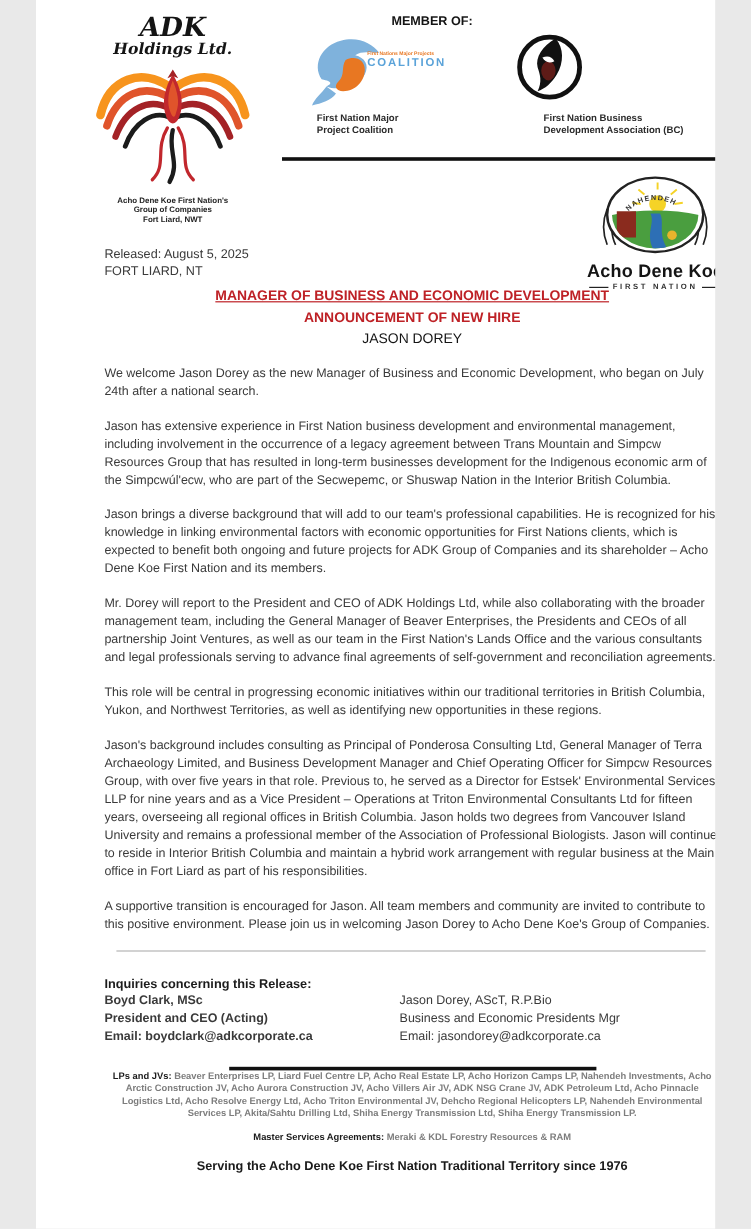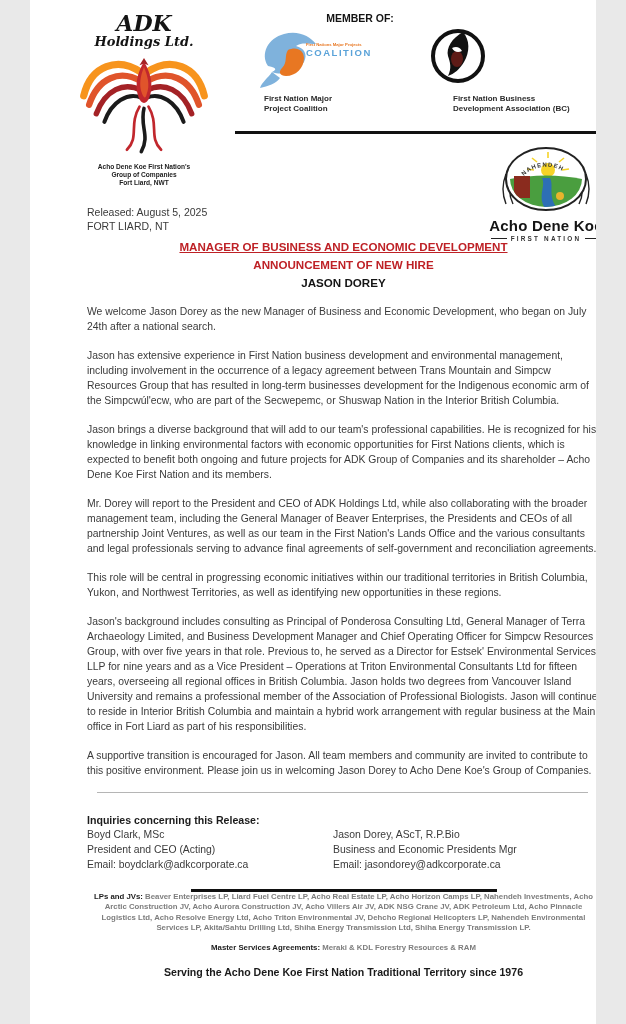--- a/index.html
+++ b/index.html
@@ -32,27 +32,27 @@
   .adkfn-name{font-size:15px;font-weight:900;color:#141414;letter-spacing:.2px;margin-top:1px;}
   .adkfn-sub{display:flex;align-items:center;justify-content:center;gap:4px;margin-top:1px;}
   .adkfn-sub .dash{width:16px;height:1.6px;background:#222;}
   .adkfn-sub .subtxt{font-size:6.4px;font-weight:bold;letter-spacing:2.2px;color:#333;}
   
   .col{position:absolute;left:57px;top:205px;width:513px;}
   .release-meta{font-size:10.5px;line-height:14px;color:#3a3a3a;}
   .headings{text-align:center;margin-top:5px;}
   .h-red{color:#be2126;font-weight:bold;font-size:11.6px;line-height:18px;}
   .h-red.u{text-decoration:underline;}
-  .h-black{color:#141414;font-weight:bold;font-size:11.6px;line-height:18px;}
+  .h-black{color:#141414;font-weight:normal;font-size:11.6px;line-height:18px;}
   .bodytext p{font-size:10.4px;line-height:15px;margin:0 0 14px 0;color:#3a3a3a;}
   .bodytext{margin-top:12px;}
   .gray-rule{height:1px;background:#b5b5b5;margin:0 12px 0 10px;}
   .inq-heading{font-size:10.6px;font-weight:bold;color:#1c1c1c;margin-top:21px;}
   .inq-cols{display:flex;margin-top:1px;}
-  .inq-left{width:246px;}
+  .inq-left{width:246px;font-weight:bold;}
   .inq-right{width:260px;}
   .inq-cols div{font-size:10.4px;line-height:15px;color:#3a3a3a;}
   .black-rule{width:306px;height:2.5px;background:#111;margin:17px auto 0 auto;}
   
   .footer{margin-top:0;text-align:center;}
   .lps{font-size:7.8px;line-height:10.6px;color:#7d7d7d;font-weight:bold;}
   .lps .lbl{color:#1c1c1c;}
   .msa{font-size:7.8px;line-height:10px;color:#7d7d7d;font-weight:bold;margin-top:9px;}
   .msa .lbl{color:#1c1c1c;}
   .tagline{font-size:10.6px;font-weight:bold;color:#1a1a1a;margin-top:13px;}

